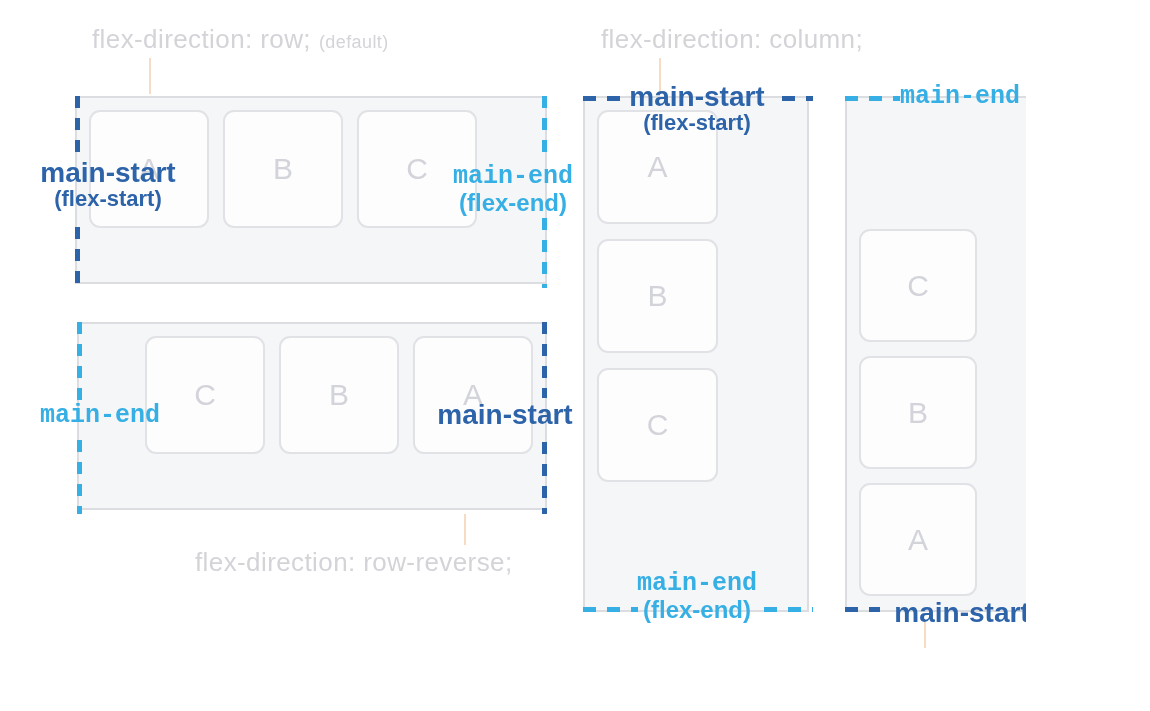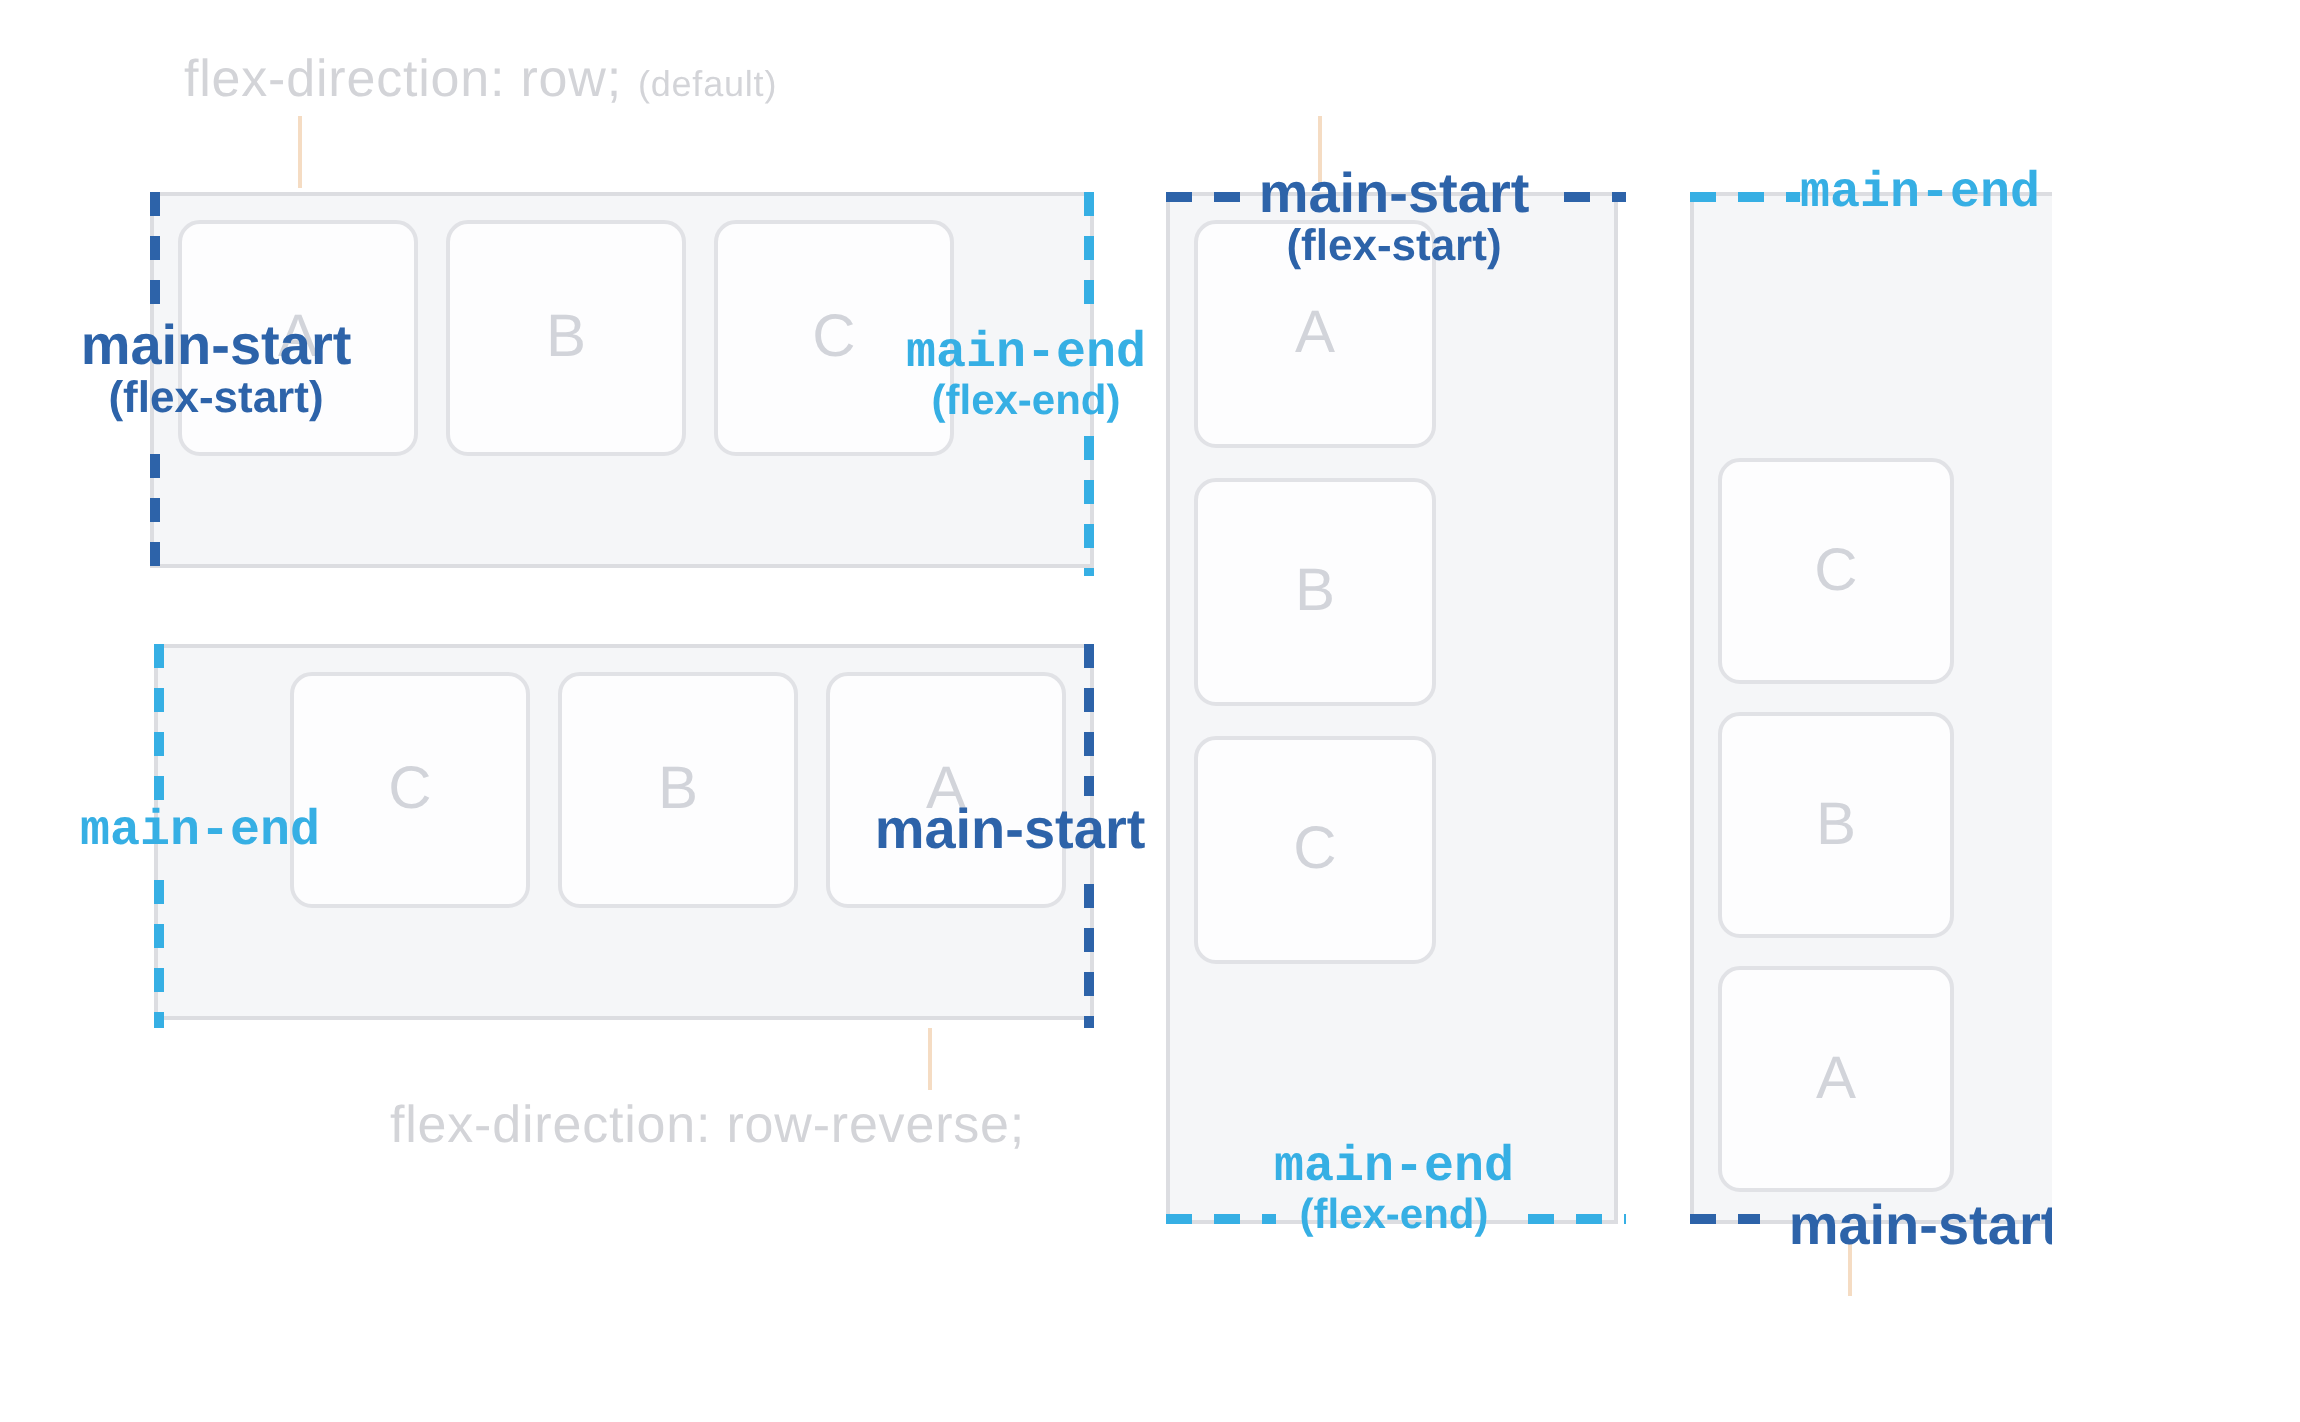--- a/index.html
+++ b/index.html
@@ -42,21 +42,21 @@
   .dash.h{height:5px; background:repeating-linear-gradient(to right, var(--dc) 0 13px, transparent 13px 24px);}
   .dash.blue{--dc:var(--blue);}
   .dash.cyan{--dc:var(--cyan);}
   .axis-label{
     position:absolute; text-align:center; transform:translateX(-50%);
     font-weight:bold; line-height:1.05; white-space:nowrap; z-index:5;
   }
   .axis-label.blue{color:var(--blue);}
   .axis-label.cyan{color:var(--cyan);}
   .fs-big{font-size:28px;} .fs-mid{font-size:25px;font-family:Liberation Mono, monospace;}
-  .fs-sub{font-size:22px;} .fs-subsm{font-size:21px;}
+  .fs-sub{font-size:22px;} .fs-subsm{font-size:24px;}
 </style>
 </head>
 <body>
 
 <div id="canvas">
 
   <div class="caption" style="left:92px; top:24px;">
     <span>flex-direction: row;</span><span class="suffix">(default)</span>
   </div>
   <div class="connector" style="left:149px; top:58px; height:36px;"></div>
@@ -104,20 +104,23 @@
     <div class="fs-mid">main-end</div>
   </div>
   <div class="axis-label blue" style="left:505px; top:400px;">
     <div class="fs-big">main-start</div>
   </div>
   <div class="connector" style="left:464px; top:514px; height:31px;"></div>
   <div class="caption" style="left:195px; top:547px;">
     <span>flex-direction: row-reverse;</span>
   </div>
 
+  <div class="caption" style="left:601px; top:24px;">
+    <span>flex-direction: column;</span>
+  </div>
   <div class="connector" style="left:659px; top:58px; height:33px;"></div>
 
   <div class="container col-c" style="left:583px; top:96px; width:226px; height:516px;">
     <div class="box">
         <span>A</span>
       </div>
     <div class="box">
         <span>B</span>
       </div>
     <div class="box">

